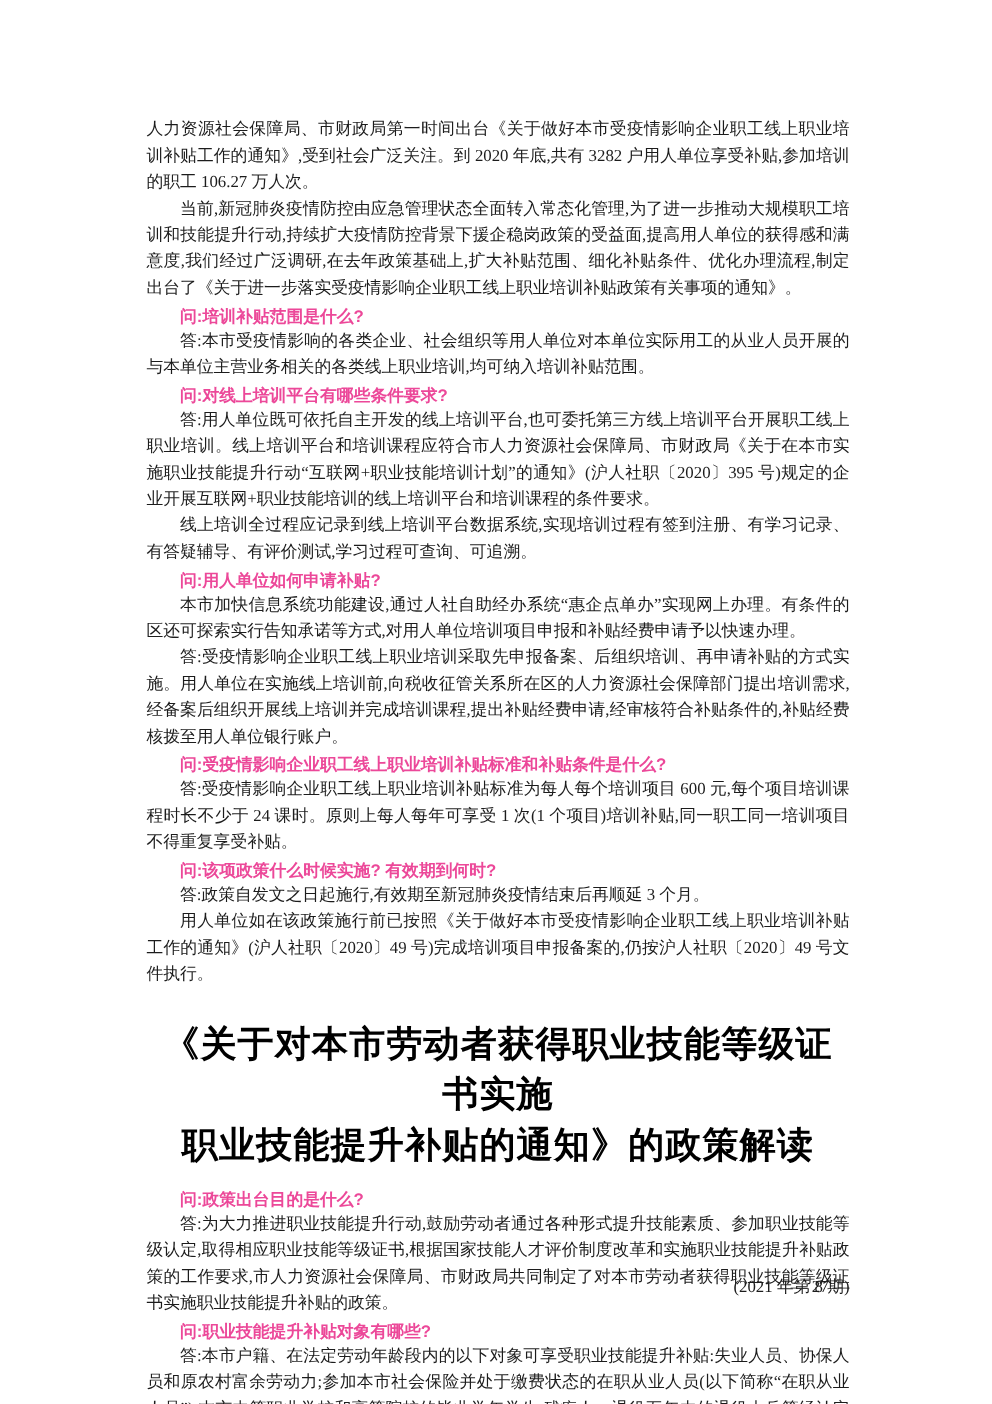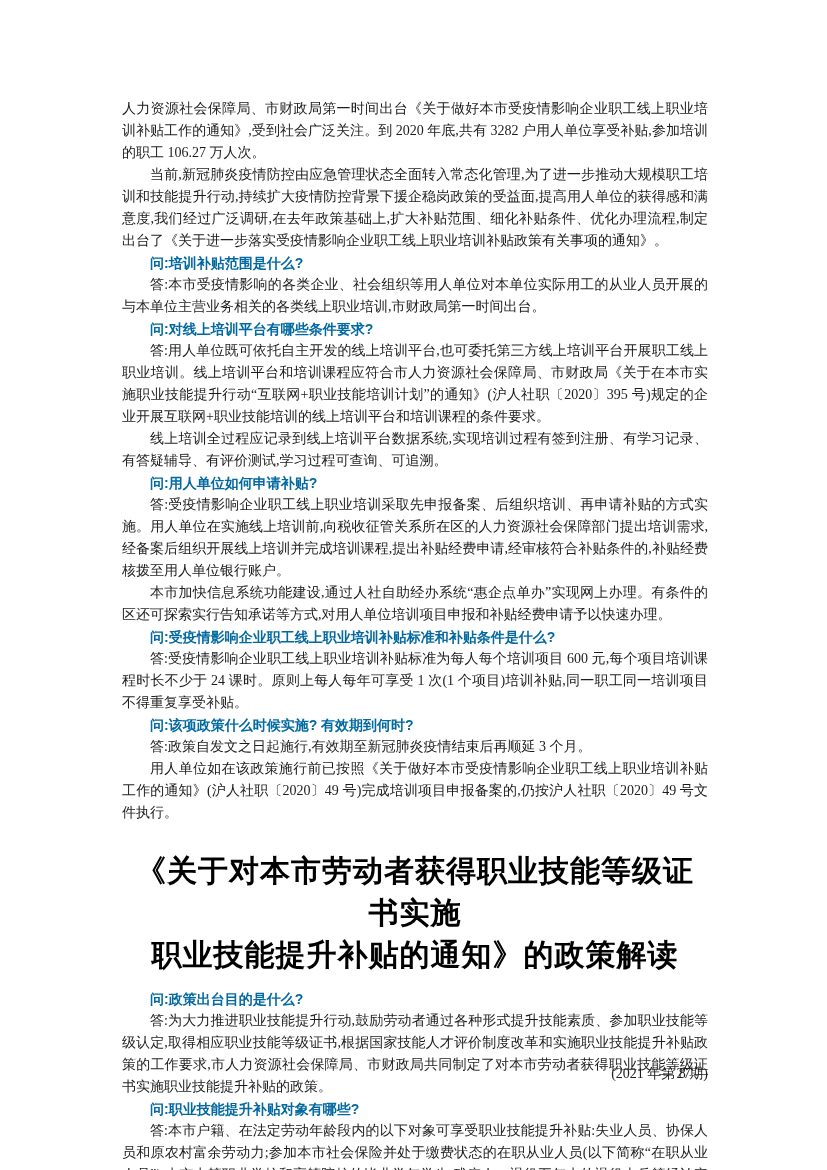--- a/index.html
+++ b/index.html
@@ -21,21 +21,21 @@
     text-justify: inter-ideograph;
   }
   .body-text p {
     margin: 0;
     text-indent: 2em;
   }
   .body-text p.no-indent { text-indent: 0; }
   .body-text p.question {
     font-family: "Liberation Sans", "DejaVu Sans", sans-serif;
     font-weight: bold;
-    color: #0369a1;
+    color: #ec4899;
   }
   .article-title {
     margin: 26px 0 12px 0;
     text-align: center;
     font-family: "Liberation Serif", "DejaVu Serif", serif;
     font-weight: bold;
     font-size: 30px;
     line-height: 42px;
     color: #000000;
     letter-spacing: 1px;
@@ -55,27 +55,27 @@
 </style>
 </head>
 <body>
 
 <div class="page">
 
   <div class="body-text">
     <p class="no-indent">人力资源社会保障局、市财政局第一时间出台《关于做好本市受疫情影响企业职工线上职业培训补贴工作的通知》,受到社会广泛关注。到 2020 年底,共有 3282 户用人单位享受补贴,参加培训的职工 106.27 万人次。</p>
     <p>当前,新冠肺炎疫情防控由应急管理状态全面转入常态化管理,为了进一步推动大规模职工培训和技能提升行动,持续扩大疫情防控背景下援企稳岗政策的受益面,提高用人单位的获得感和满意度,我们经过广泛调研,在去年政策基础上,扩大补贴范围、细化补贴条件、优化办理流程,制定出台了《关于进一步落实受疫情影响企业职工线上职业培训补贴政策有关事项的通知》。</p>
     <p class="question">问:培训补贴范围是什么?</p>
-    <p>答:本市受疫情影响的各类企业、社会组织等用人单位对本单位实际用工的从业人员开展的与本单位主营业务相关的各类线上职业培训,市财政局第一时间出台。</p>
+    <p>答:本市受疫情影响的各类企业、社会组织等用人单位对本单位实际用工的从业人员开展的与本单位主营业务相关的各类线上职业培训,均可纳入培训补贴范围。</p>
     <p class="question">问:对线上培训平台有哪些条件要求?</p>
     <p>答:用人单位既可依托自主开发的线上培训平台,也可委托第三方线上培训平台开展职工线上职业培训。线上培训平台和培训课程应符合市人力资源社会保障局、市财政局《关于在本市实施职业技能提升行动“互联网+职业技能培训计划”的通知》(沪人社职〔2020〕395 号)规定的企业开展互联网+职业技能培训的线上培训平台和培训课程的条件要求。</p>
     <p>线上培训全过程应记录到线上培训平台数据系统,实现培训过程有签到注册、有学习记录、有答疑辅导、有评价测试,学习过程可查询、可追溯。</p>
     <p class="question">问:用人单位如何申请补贴?</p>
+    <p>本市加快信息系统功能建设,通过人社自助经办系统“惠企点单办”实现网上办理。有条件的区还可探索实行告知承诺等方式,对用人单位培训项目申报和补贴经费申请予以快速办理。</p>
     <p>答:受疫情影响企业职工线上职业培训采取先申报备案、后组织培训、再申请补贴的方式实施。用人单位在实施线上培训前,向税收征管关系所在区的人力资源社会保障部门提出培训需求,经备案后组织开展线上培训并完成培训课程,提出补贴经费申请,经审核符合补贴条件的,补贴经费核拨至用人单位银行账户。</p>
-    <p>本市加快信息系统功能建设,通过人社自助经办系统“惠企点单办”实现网上办理。有条件的区还可探索实行告知承诺等方式,对用人单位培训项目申报和补贴经费申请予以快速办理。</p>
     <p class="question">问:受疫情影响企业职工线上职业培训补贴标准和补贴条件是什么?</p>
     <p>答:受疫情影响企业职工线上职业培训补贴标准为每人每个培训项目 600 元,每个项目培训课程时长不少于 24 课时。原则上每人每年可享受 1 次(1 个项目)培训补贴,同一职工同一培训项目不得重复享受补贴。</p>
     <p class="question">问:该项政策什么时候实施? 有效期到何时?</p>
     <p>答:政策自发文之日起施行,有效期至新冠肺炎疫情结束后再顺延 3 个月。</p>
     <p>用人单位如在该政策施行前已按照《关于做好本市受疫情影响企业职工线上职业培训补贴工作的通知》(沪人社职〔2020〕49 号)完成培训项目申报备案的,仍按沪人社职〔2020〕49 号文件执行。</p>
   </div>
 
   <h1 class="article-title">
     <span class="title-line">《关于对本市劳动者获得职业技能等级证书实施</span>
     <span class="title-line">职业技能提升补贴的通知》的政策解读</span>

